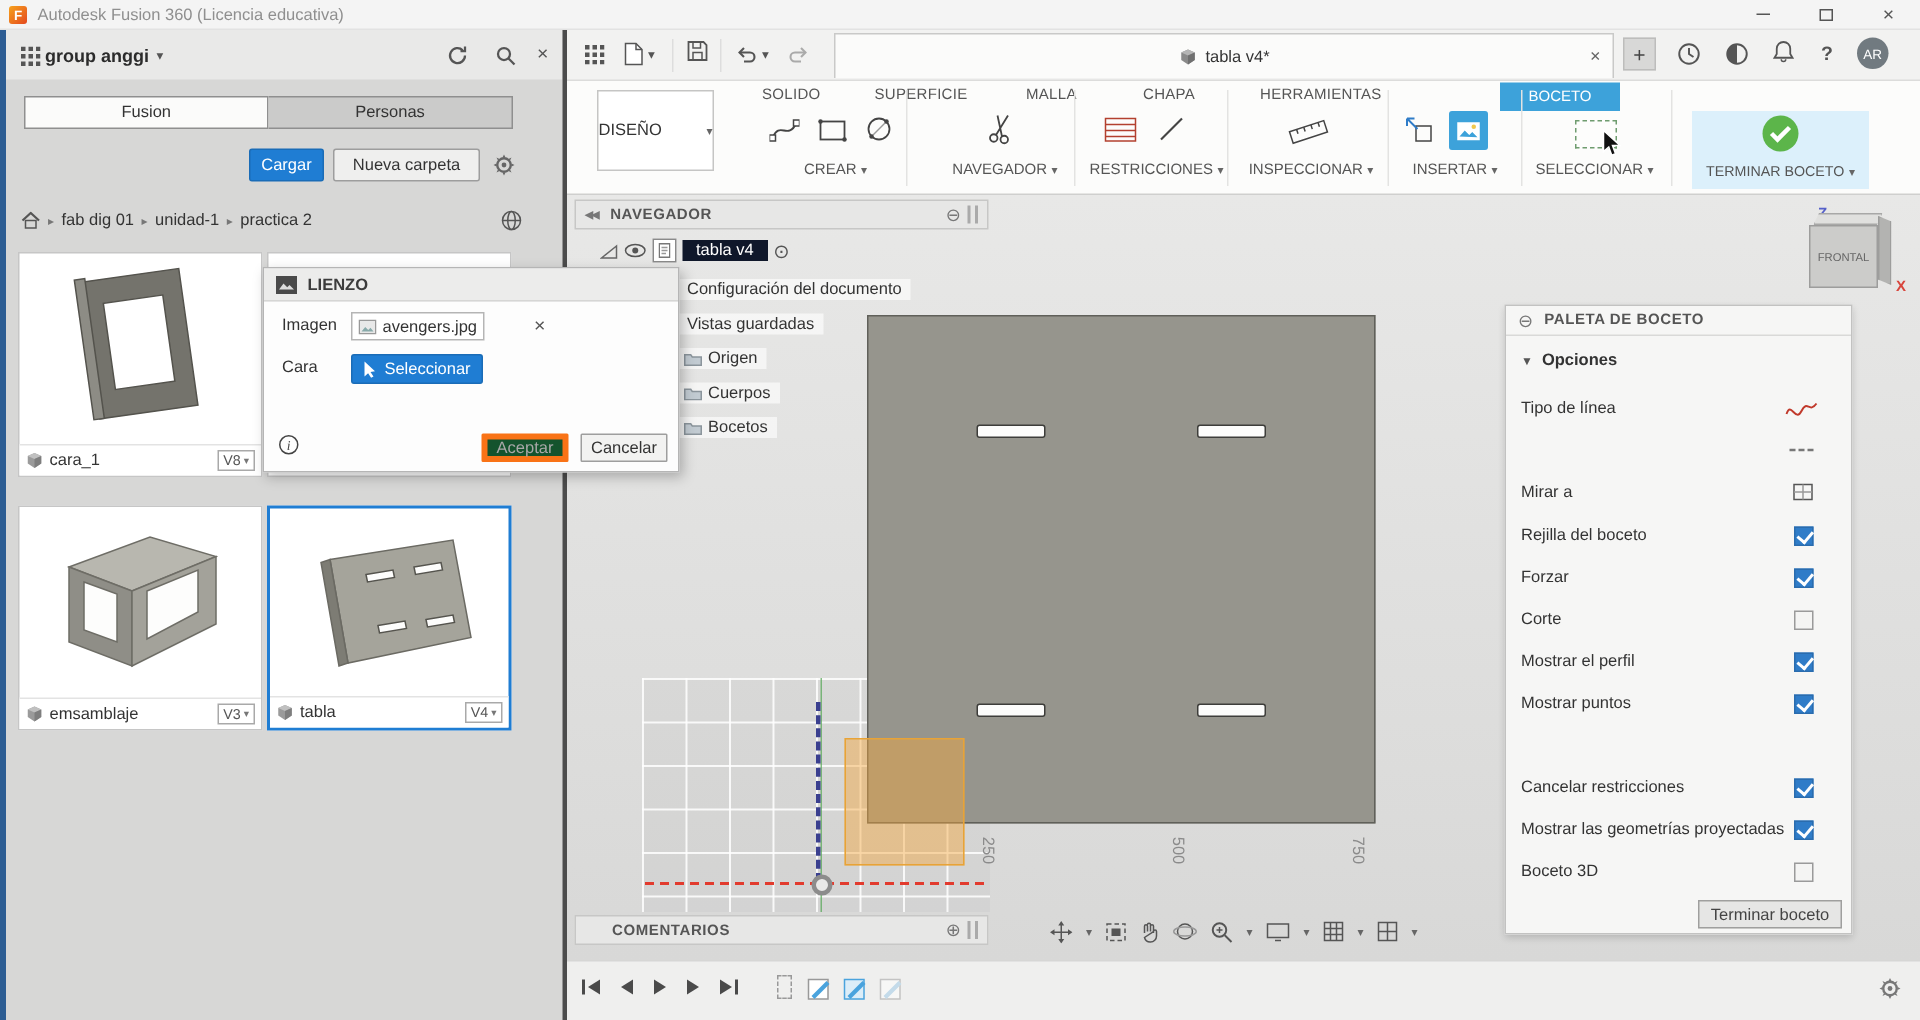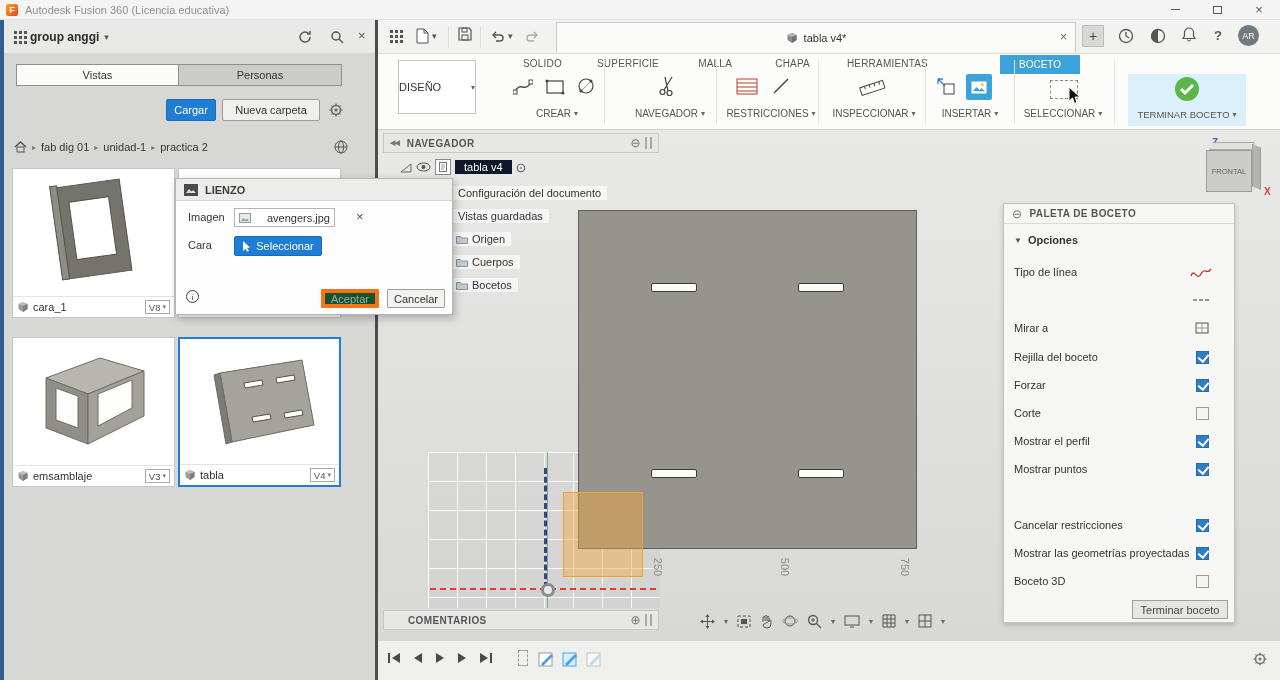--- a/index.html
+++ b/index.html
@@ -33,31 +33,31 @@
   .card{position:absolute;width:163px;height:150px;background:#fff;border:1px solid #c6c6c6}
   .card.selected{border:2px solid #1f7dd3}
   .cardlabel{position:absolute;left:0;right:0;bottom:0;height:21px;border-top:1px solid #e3e3e3;display:flex;align-items:center;padding:0 4px;gap:4px;background:#fff}
   .cardname{font-size:11px;color:#333;white-space:nowrap;overflow:hidden}
   .verchip{margin-left:auto;border:1px solid #a9a9a9;font-size:9.5px;color:#555;padding:0 3px;height:14px;display:flex;align-items:center;gap:2px;background:#fff}
   .divider{left:375px;top:20px;width:3px;height:660px;background:#4c4c4c;z-index:15}
   
   .dialog{left:175px;top:178px;width:278px;height:137px;background:#fdfdfd;border:1px solid #b5b5b5;box-shadow:2px 3px 8px rgba(0,0,0,.25);z-index:100}
   .dlghdr{height:22px;background:#ececeb;border-bottom:1px solid #d6d6d5;display:flex;align-items:center;gap:7px;padding:0 8px}
   .dlgtitle{font-size:11px;font-weight:bold;color:#3c3c3c}
-  .fieldchip{position:absolute;border:1px solid #b5b5b5;background:#fff;display:flex;align-items:center;gap:16px;padding:0 4px;font-size:11px;color:#333}
+  .fieldchip{position:absolute;border:1px solid #b5b5b5;background:#fff;display:flex;align-items:center;gap:4px;padding:0 4px;font-size:11px;color:#333}
   .dlgbtn{position:absolute;width:58px;height:19px;display:flex;align-items:center;justify-content:center;font-size:11px;border-radius:1px}
   
   .maintoolbar{left:378px;top:20px;width:902px;height:34px;background:#f2f2f1;border-bottom:1px solid #dcdcdb}
   .doctab{left:556px;top:22px;width:520px;height:30px;background:#fbfbfa;border:1px solid #c9c9c8;border-bottom:none;display:flex;align-items:center;justify-content:center;gap:6px;z-index:2}
   .plusbox{left:1082px;top:25px;width:22px;height:22px;background:#d8d8d7;border:1px solid #bdbdbc;display:flex;align-items:center;justify-content:center;font-size:14px;color:#444}
   .avatar{left:1238px;top:25px;width:21px;height:21px;border-radius:50%;background:#717a80;color:#fff;font-size:9px;display:flex;align-items:center;justify-content:center}
   
   .ribbon{left:378px;top:54px;width:902px;height:76px;background:#fcfcfb;border-bottom:1px solid #cfcfce}
   .designbox{left:398px;top:60px;width:78px;height:54px;background:#fff;border:1px solid #c5c5c4;display:flex;align-items:center;justify-content:space-between;gap:5px;font-size:11px;color:#333}
-  .rtab{position:absolute;font-size:10px;color:#555;text-align:right;letter-spacing:.2px}
+  .rtab{position:absolute;font-size:10px;color:#555;text-align:left;letter-spacing:.2px}
   .rtab-active{background:#3da2da;color:#fff;display:flex;align-items:center;justify-content:center;font-size:10px}
   .grplabel{position:absolute;font-size:10px;color:#555;display:flex;align-items:center;justify-content:center;gap:3px}
   .vsep{position:absolute;width:1px;background:#e3e3e2}
   .finishblk{left:1128px;top:74px;width:118px;height:52px;background:#dcf0fb}
   .insactive{left:966px;top:74px;width:26px;height:26px;background:#3da2da;border-radius:2px;display:flex;align-items:center;justify-content:center}
   .selbox{left:1050px;top:80px;width:28px;height:19px;border:1px dashed #6f9c6f;background:rgba(255,255,255,.4)}
   
   .canvas{left:378px;top:130px;width:902px;height:510px;background:linear-gradient(#e8e8e7,#d8d8d7)}
   .gridarea{left:428px;top:452px;width:232px;height:156px;background-image:linear-gradient(rgba(255,255,255,.85) 1px,transparent 1px),linear-gradient(90deg,rgba(255,255,255,.85) 1px,transparent 1px);background-size:29px 29px;background-color:rgba(110,110,110,.05);z-index:1}
   .part{left:578px;top:210px;width:339px;height:339px;background:#96958d;border:1px solid #60605a;z-index:2}
@@ -143,21 +143,21 @@
         <path d="M12 1v3h-3" fill="none" stroke="#555" stroke-width="1.5"></path>
       </svg>
     <svg class="abs" style="left:326px;top:10px" width="14" height="14">
         <circle cx="6" cy="6" r="4" fill="none" stroke="#555" stroke-width="1.5"></circle>
         <line x1="9" y1="9" x2="13" y2="13" stroke="#555" stroke-width="1.5"></line>
       </svg>
     <span class="abs" style="left:354px;top:8px;font-size:13px;color:#555">×</span>
   </div>
 
   <div class="abs dptabs">
-    <div class="dptab active">Vistas</div>
+    <div class="dptab active">Fusion</div>
     <div class="dptab inactive">Personas</div>
   </div>
 
   <div class="abs btn-blue" style="left:166px;top:99px;width:50px;height:22px">Cargar</div>
   <div class="abs btn-gray" style="left:222px;top:99px;width:98px;height:22px">Nueva carpeta</div>
   <svg class="abs" style="left:328px;top:102px" width="16" height="16" viewBox="0 0 16 16">
       <path d="M8 1l1 2H7zM8 15l1-2H7zM1 8l2-1v2zM15 8l-2-1v2zM3 3l2 1-1 1zM13 13l-2-1 1-1zM13 3l-1 2-1-1zM3 13l1-2 1 1z" fill="#666"></path>
       <circle cx="8" cy="8" r="4.5" fill="none" stroke="#666" stroke-width="1.6"></circle>
       <circle cx="8" cy="8" r="1.6" fill="#666"></circle>
     </svg>

